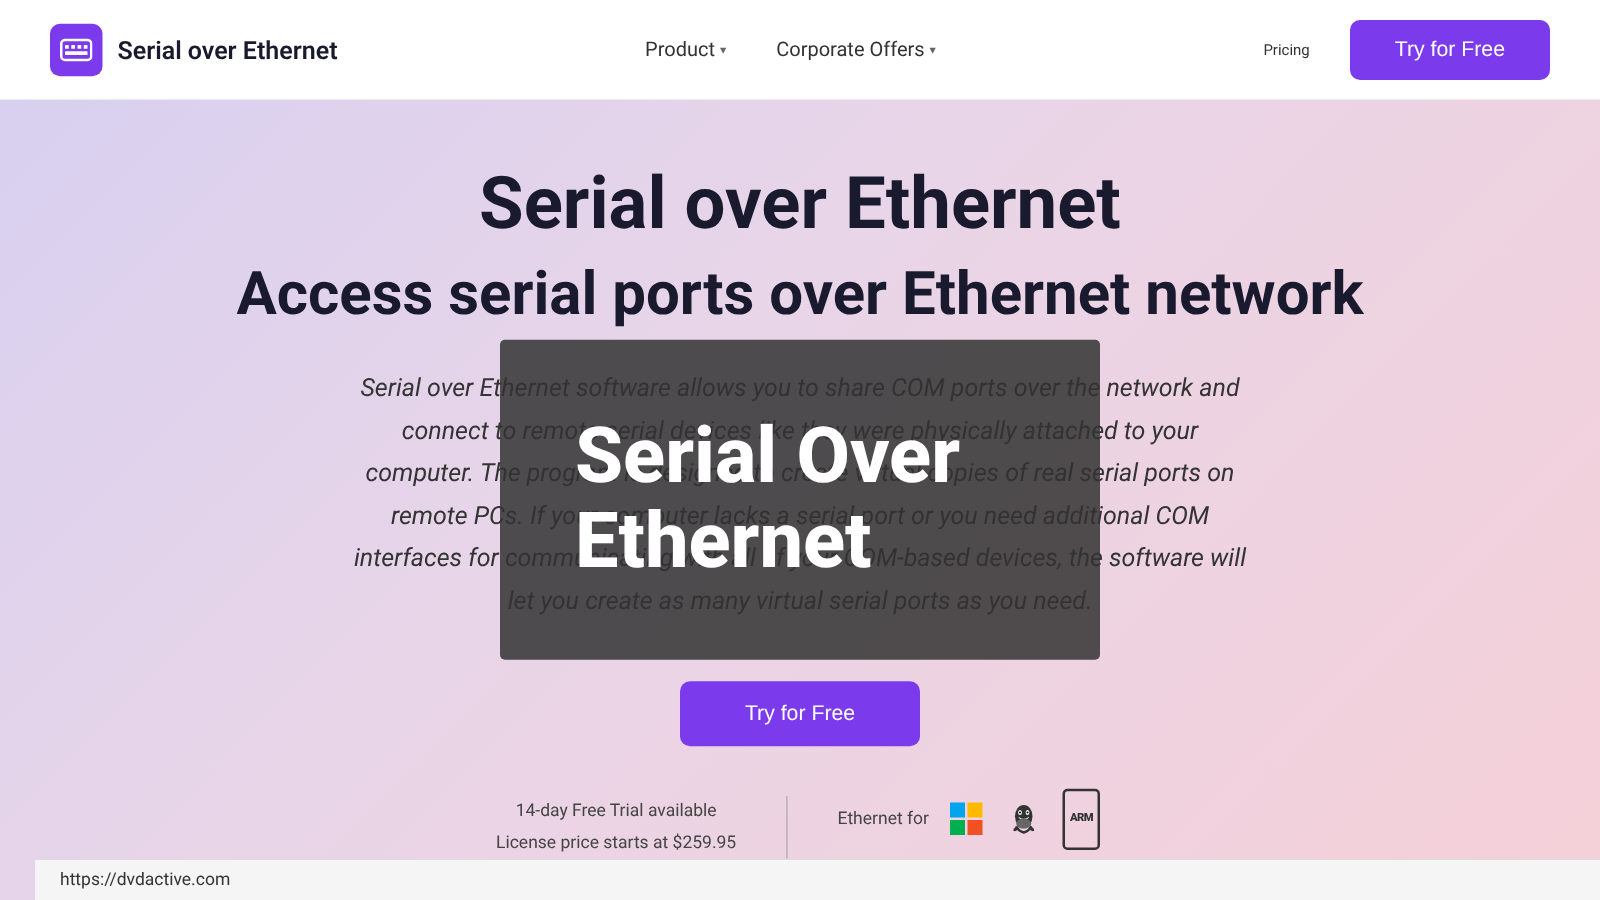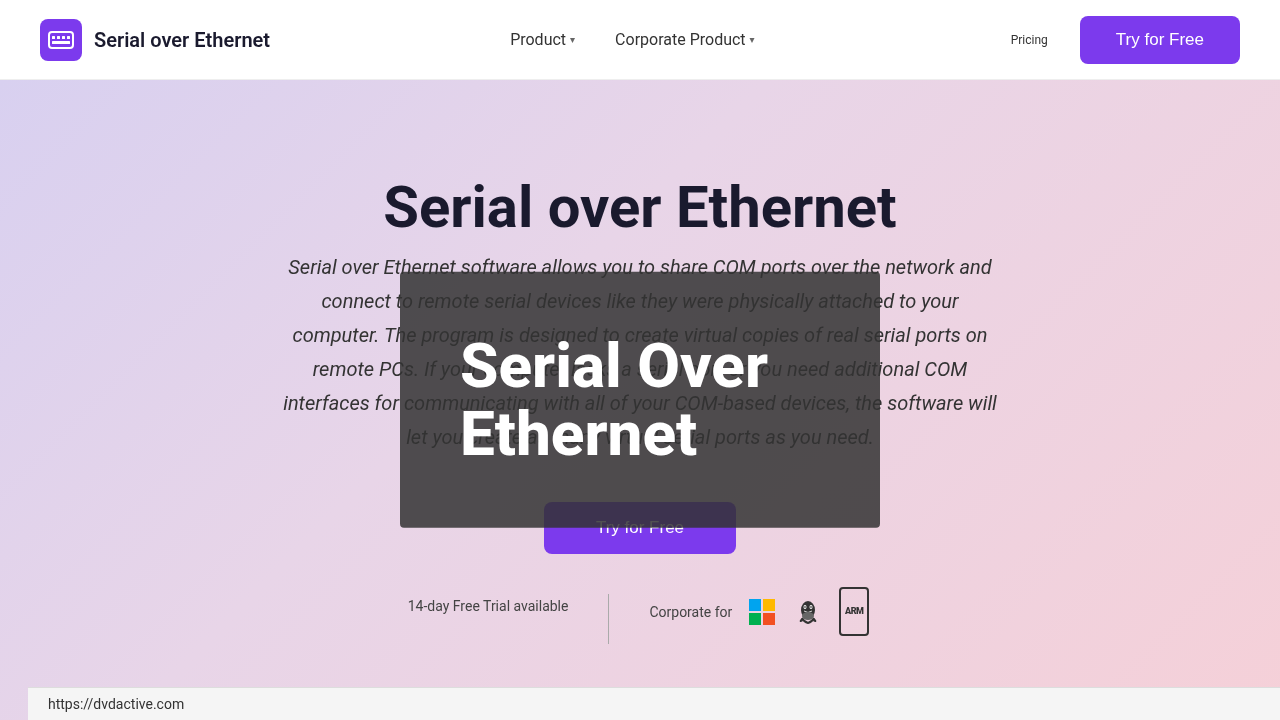--- a/index.html
+++ b/index.html
@@ -229,43 +229,45 @@
     </div>
     <span class="nav-brand-name">Serial over Ethernet</span>
   </a>
 
   <div class="nav-links">
     <a class="nav-link" href="#">
       <span>Product</span>
       <span class="chevron">▾</span>
     </a>
     <a class="nav-link" href="#">
-      <span>Corporate Product</span>
+      <span>Corporate Offers</span>
       <span class="chevron">▾</span>
     </a>
   </div>
 
   <div class="nav-right">
     <span class="nav-pricing">Pricing</span>
     <button class="btn-try">Try for Free</button>
   </div>
 </nav>
 
 <section class="hero">
   <h1 class="hero-title">Serial over Ethernet</h1>
+  <h2 class="hero-subtitle">Access serial ports over Ethernet network</h2>
   <p class="hero-description">Serial over Ethernet software allows you to share COM ports over the network and connect to remote serial devices like they were physically attached to your computer. The program is designed to create virtual copies of real serial ports on remote PCs. If your computer lacks a serial port or you need additional COM interfaces for communicating with all of your COM-based devices, the software will let you create as many virtual serial ports as you need.</p>
   <button class="btn-hero-try">Try for Free</button>
 
   <div class="hero-footer-info">
     <div class="hero-trial-info">
       <p>14-day Free Trial available</p>
+      <p>License price starts at $259.95</p>
     </div>
     <div class="hero-divider"></div>
     <div class="hero-available">
-      <span class="hero-available-label">Corporate for</span>
+      <span class="hero-available-label">Ethernet for</span>
       <div class="platform-icons">
         <div class="platform-icon">
           <svg width="28" height="28" viewBox="0 0 28 28" fill="none">
             <rect x="1" y="1" width="12" height="12" fill="#00a4ef"></rect>
             <rect x="15" y="1" width="12" height="12" fill="#ffb900"></rect>
             <rect x="1" y="15" width="12" height="12" fill="#00b050"></rect>
             <rect x="15" y="15" width="12" height="12" fill="#f25022"></rect>
           </svg>
         </div>
         <div class="platform-icon">

